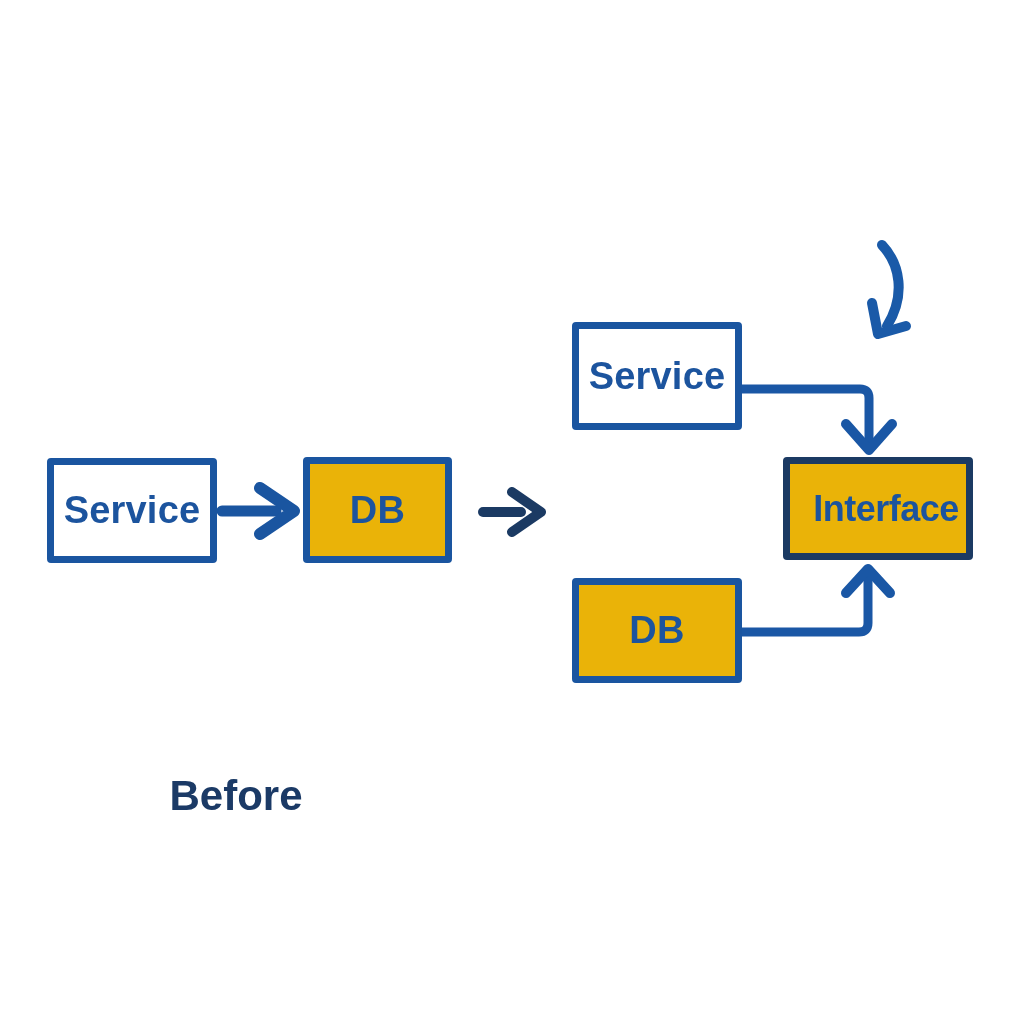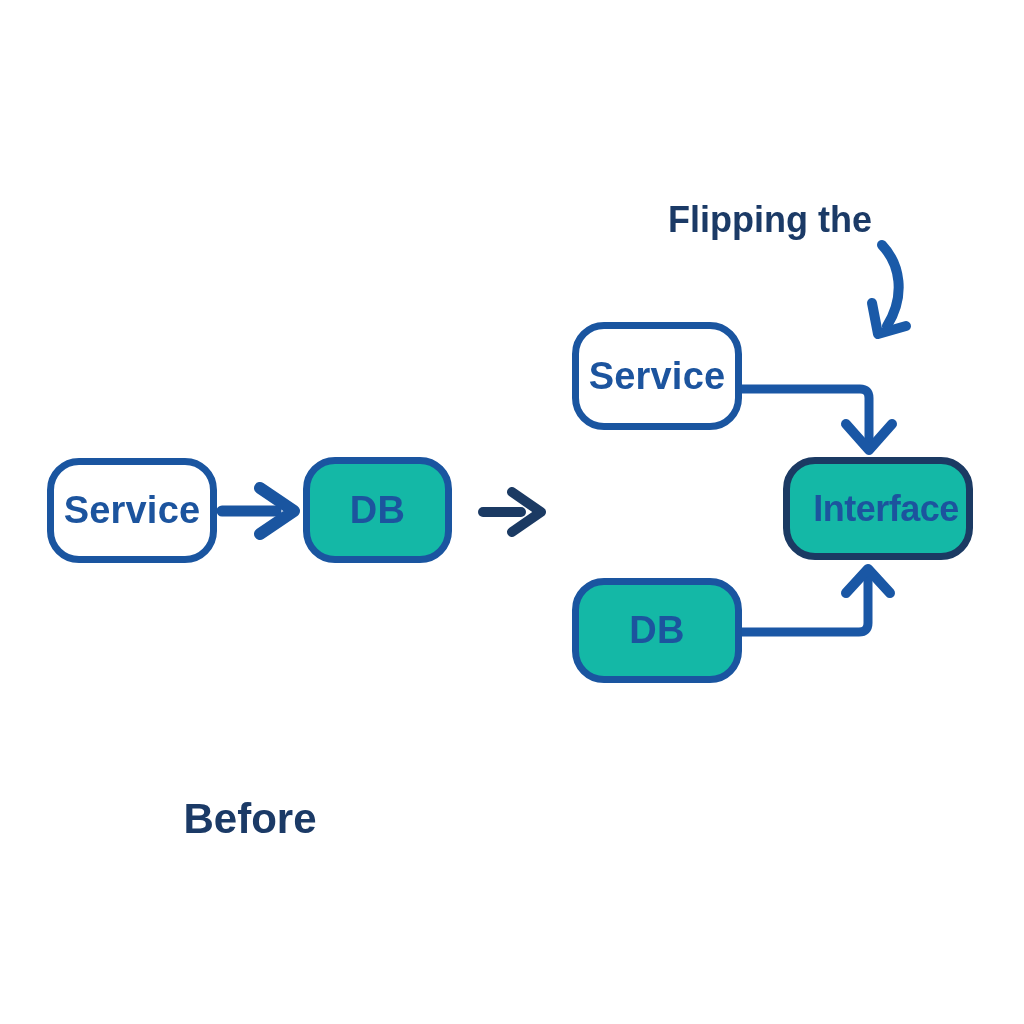--- a/index.html
+++ b/index.html
@@ -3,37 +3,37 @@
 <meta charset="utf-8">
 <style>
   html, body { margin:0; padding:0; background:#ffffff; }
   .canvas {
     position:relative; width:1024px; height:1024px; background:#ffffff;
     font-family:"Liberation Sans", sans-serif; overflow:hidden;
   }
   .arrows { position:absolute; left:0; top:0; width:1024px; height:1024px; }
   .box {
     position:absolute; box-sizing:border-box;
-    border:7px solid #1a55a0; border-radius:32px;
+    border:7px solid #1a55a0; border-radius:4px;
     background:#ffffff;
     display:flex; align-items:center; justify-content:center;
     font-weight:bold; font-size:38px; color:#1c549e; letter-spacing:0.2px;
   }
-  .box.gray { background:#14b8a6; }
+  .box.gray { background:#eab308; }
   .box.navy-border { border-color:#1b3a63;padding-left:16px; }
   #box-before-service { left:47px;  top:458px; width:170px; height:105px; }
   #box-before-db      { left:303px; top:457px; width:149px; height:106px; }
   #box-after-service  { left:572px; top:322px; width:170px; height:108px; }
   #box-interface      { left:783px; top:457px; width:190px; height:103px; font-size:36px; letter-spacing:-0.5px; }
   #box-after-db       { left:572px; top:578px; width:170px; height:105px; }
   .caption {
     position:absolute; width:240px; text-align:center;
     font-weight:bold; font-size:42px; color:#1b3a66;
   }
-  #caption-before { left:130px; top:772px;margin-top:23px; }
+  #caption-before { left:116px; top:772px; }
   #caption-after  { left:648px; top:772px; }
   .annotation {
     position:absolute; left:640px; top:198px; width:260px;
     text-align:center; font-weight:bold; font-size:36px; line-height:44px;
     color:#1b3a66;
   }
 </style>
 </head>
 <body>
 
@@ -59,21 +59,20 @@
 
   <div class="box" id="box-before-service">
     <span>Service</span>
   </div>
   <div class="box gray" id="box-before-db">
     <span>DB</span>
   </div>
   <div class="caption" id="caption-before">Before</div>
 
   <div class="annotation">
-    <div>Flipping the</div>
   </div>
   <div class="box" id="box-after-service">
     <span>Service</span>
   </div>
   <div class="box gray navy-border" id="box-interface">
     <span>Interface</span>
   </div>
   <div class="box gray" id="box-after-db">
     <span>DB</span>
   </div>

